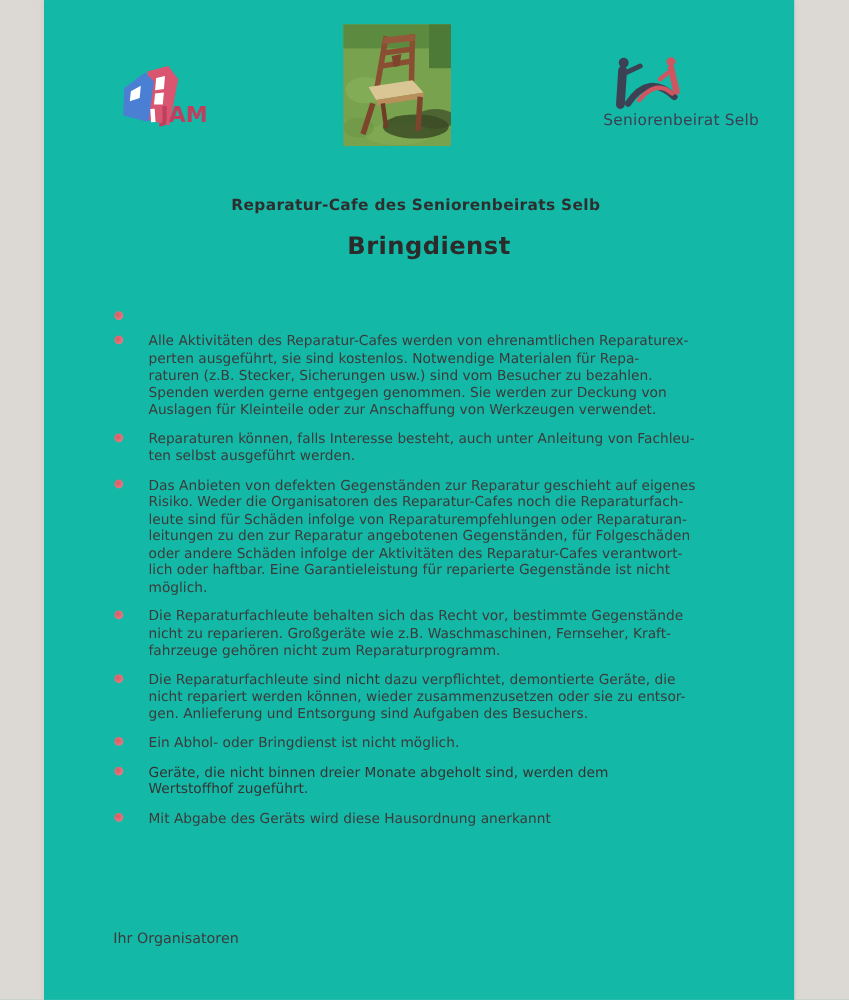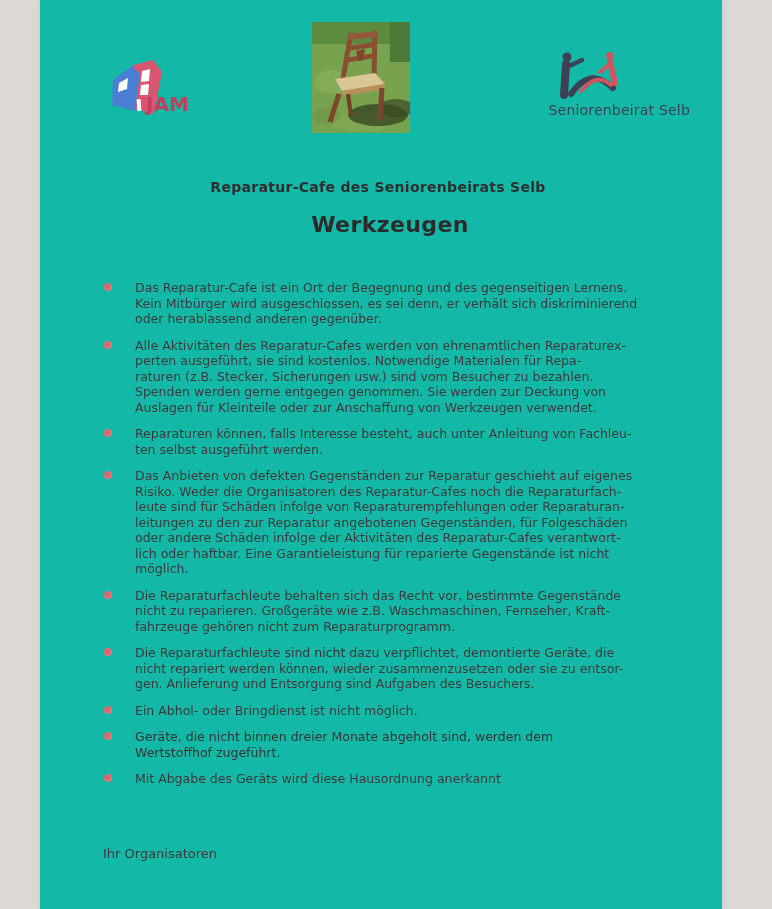--- a/index.html
+++ b/index.html
@@ -103,28 +103,25 @@
       <line x1="16" y1="14" x2="14" y2="45" stroke-width="8" stroke-linecap="round" stroke="#3c4154"></line>
       <line x1="17" y1="17" x2="32" y2="10" stroke-width="4.5" stroke-linecap="round" stroke="#3c4154"></line>
       <circle cx="60" cy="6" r="4" fill="#cf5660"></circle>
       <line x1="60" y1="12" x2="65" y2="33" stroke-width="6" stroke-linecap="round" stroke="#cf5660"></line>
       <line x1="60" y1="14" x2="50" y2="22" stroke-width="4" stroke-linecap="round" stroke="#cf5660"></line>
     </svg>
     <div class="sb-label">Seniorenbeirat Selb</div>
   </div>
 
   <div class="doc-title-line">Reparatur-Cafe des Seniorenbeirats Selb</div>
-  <div class="page-title">Werkzeugen</div>
+  <div class="page-title">Bringdienst</div>
 
   <div class="content">
     <div class="bullet-row">
       <span class="dot"></span>
-      <div class="btext"><span class="seg">Das Reparatur-Cafe ist ein Ort der Begegnung und des gegenseitigen Lernens.
-Kein Mitbürger wird ausgeschlossen, es sei denn, er verhält sich diskriminierend
-oder herablassend anderen gegenüber.</span></div>
     </div>
     <div class="bullet-row">
       <span class="dot"></span>
       <div class="btext"><span class="seg">Alle Aktivitäten des Reparatur-Cafes werden von ehrenamtlichen Reparaturex-
 perten ausgeführt, sie sind kostenlos. Notwendige Materialen für Repa-
 raturen (z.B. Stecker, Sicherungen usw.) sind vom Besucher zu bezahlen.
 Spenden werden gerne entgegen genommen. Sie werden zur Deckung von
 Auslagen für Kleinteile oder zur Anschaffung von Werkzeugen verwendet.</span></div>
     </div>
     <div class="bullet-row">

